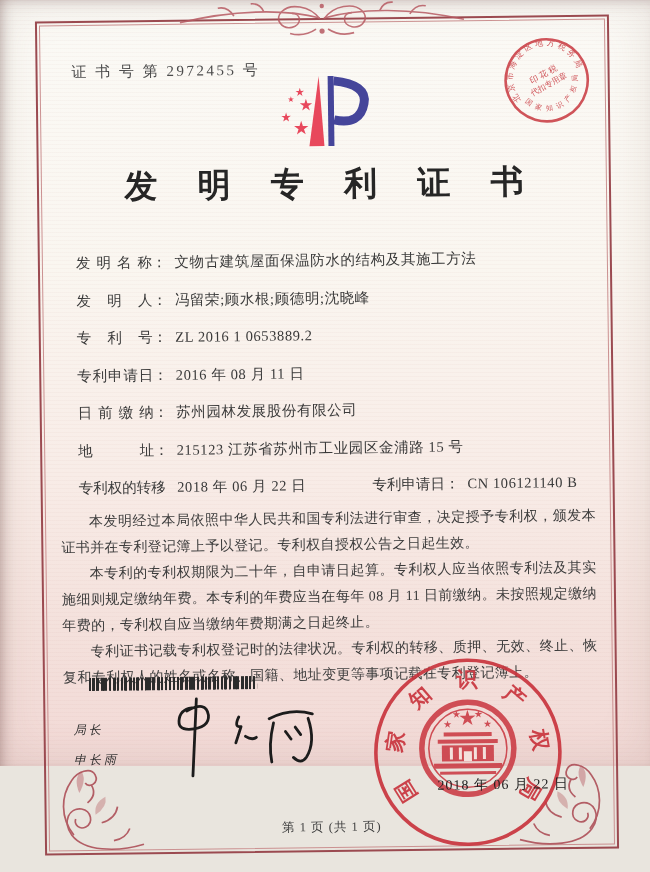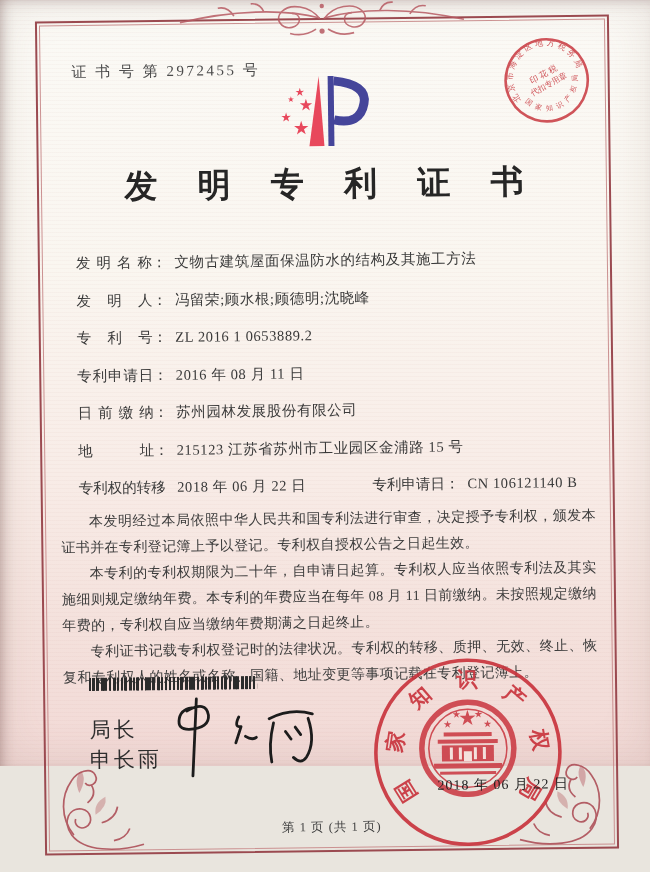--- a/index.html
+++ b/index.html
@@ -32,21 +32,21 @@
   .body-text{left:18px;top:486px;width:535px;font-size:14px;line-height:26px;color:#3c3c3c;
              text-align:justify;letter-spacing:.4px;}
   .body-text p{margin:0;text-indent:2em;}
   
   .barcode{left:44px;top:655px;width:168px;height:13px;
     background-image:
       repeating-linear-gradient(90deg,#2b2b2b 0 2px,rgba(0,0,0,0) 2px 4px),
       repeating-linear-gradient(90deg,#2b2b2b 0 1px,rgba(0,0,0,0) 1px 7px),
       repeating-linear-gradient(90deg,rgba(0,0,0,0) 0 3px,#2b2b2b 3px 5px,rgba(0,0,0,0) 5px 11px);}
   
-  .director{left:44px;top:692px;font-size:21px;color:#2e2e2e;line-height:30px;letter-spacing:3px;}
+  .director{left:28px;top:692px;font-size:12px;color:#2e2e2e;line-height:30px;letter-spacing:3px;font-style:italic;}
   
   .seal-date{left:352px;top:758px;width:210px;text-align:center;font-size:14px;color:#1f1f1f;
              letter-spacing:1px;z-index:6;}
   .footer{left:0;right:0;top:799px;text-align:center;font-size:12.5px;color:#3f3f3f;letter-spacing:1px;}
   svg{display:block;}
   .seal-svg{opacity:.92;}
 </style>
 </head>
 <body>
 

